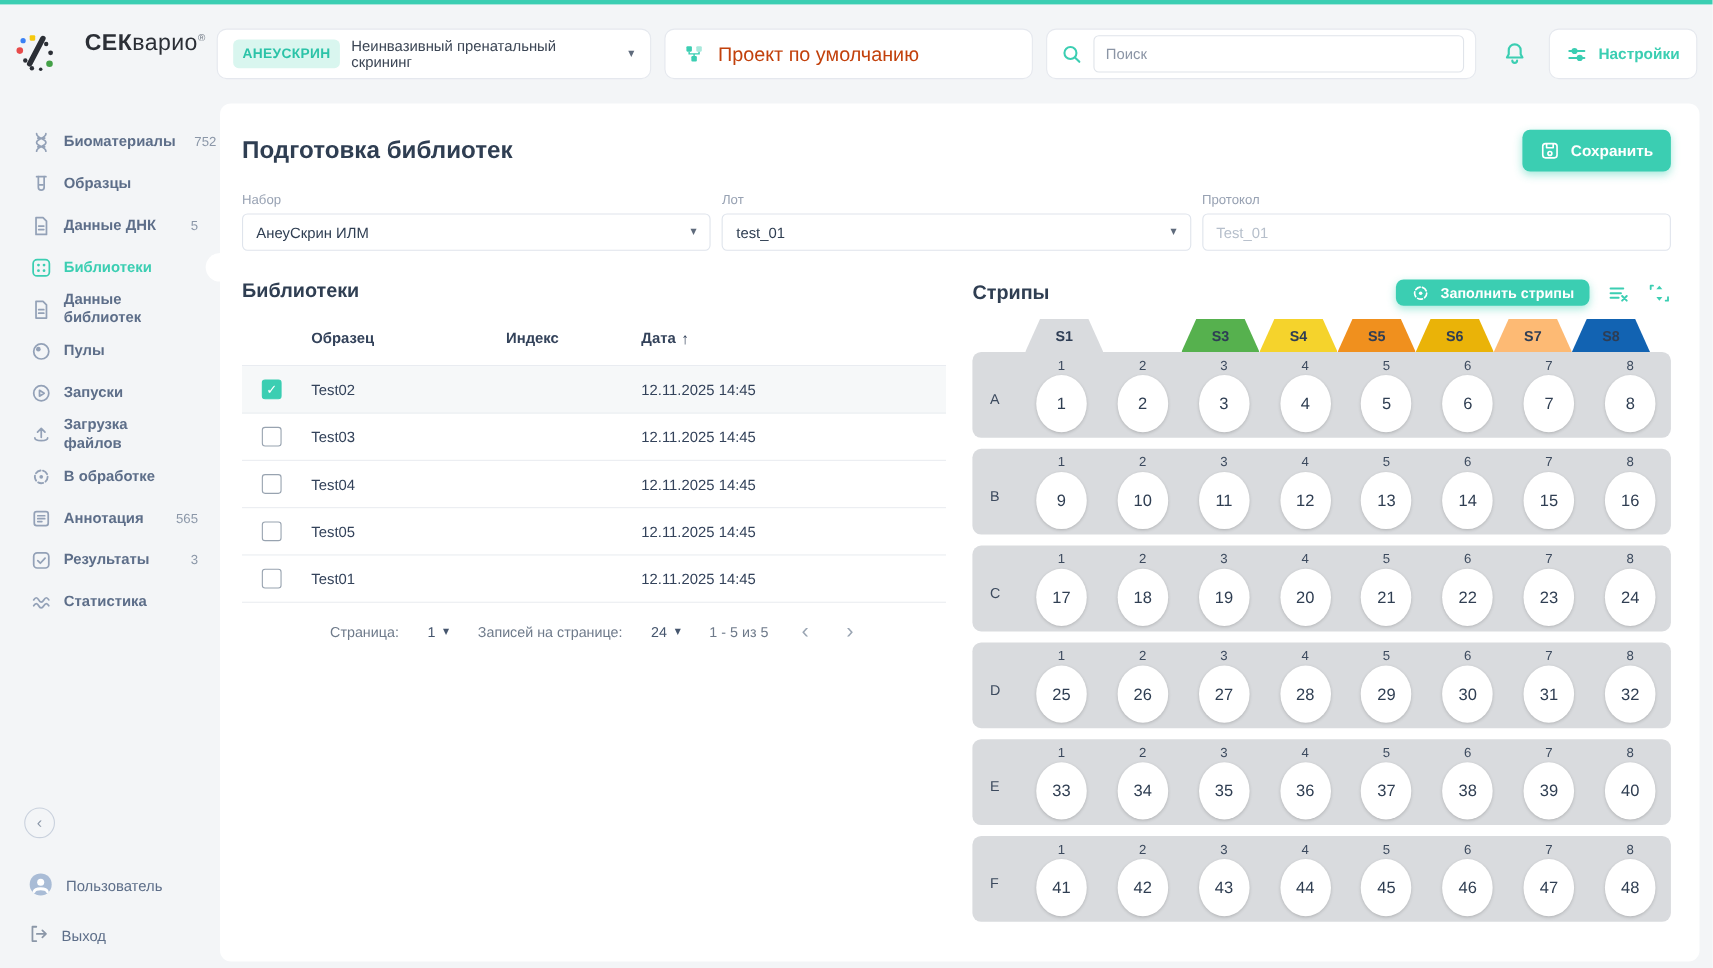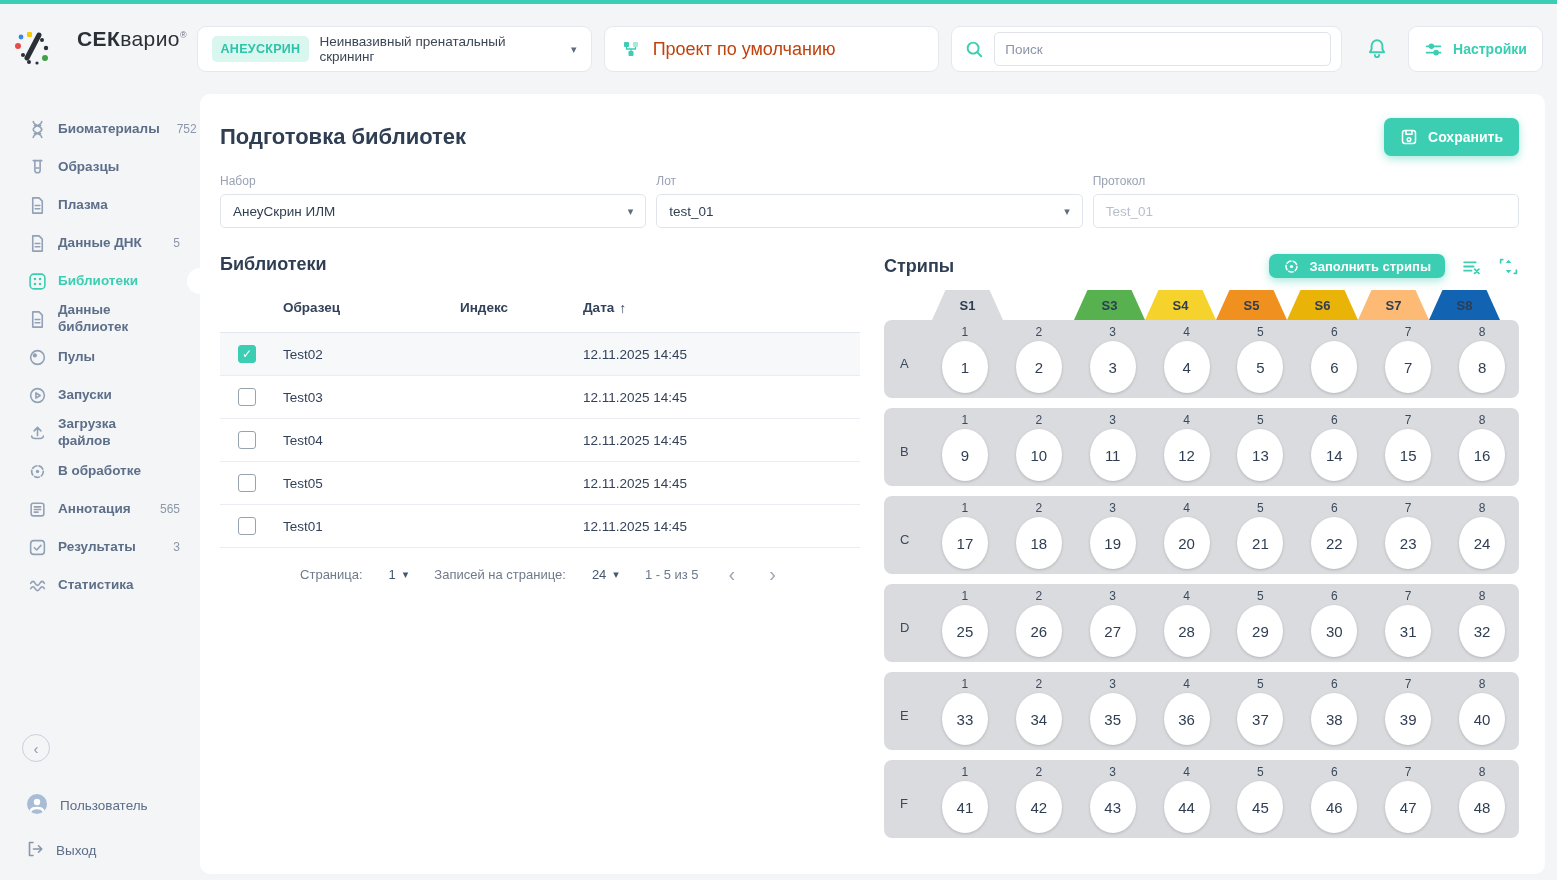--- a/index.html
+++ b/index.html
@@ -190,30 +190,20 @@
     <span class="side-label">Образцы</span>
     <span class="badge"></span>
   </div>
         <div class="side-item">
     <span class="icon">
             <svg width="19" height="19" viewBox="0 0 18 18" fill="none" stroke="currentColor" stroke-width="1.5" stroke-linecap="round" stroke-linejoin="round">
               <path d="M4.5 1.8h6l3 3v11.4h-9z"></path>
               <path d="M6.8 9h4.4M6.8 12h4.4"></path>
             </svg>
           </span>
-    <span class="side-label">Плазма</span>
-    <span class="badge"></span>
-  </div>
-        <div class="side-item">
-    <span class="icon">
-            <svg width="19" height="19" viewBox="0 0 18 18" fill="none" stroke="currentColor" stroke-width="1.5" stroke-linecap="round" stroke-linejoin="round">
-              <path d="M4.5 1.8h6l3 3v11.4h-9z"></path>
-              <path d="M6.8 9h4.4M6.8 12h4.4"></path>
-            </svg>
-          </span>
     <span class="side-label">Данные ДНК</span>
     <span class="badge">5</span>
   </div>
         <div class="side-item active">
     <span class="icon">
             <svg width="19" height="19" viewBox="0 0 18 18" fill="none" stroke="currentColor" stroke-width="1.5">
               <rect x="2" y="2" width="14" height="14" rx="3.5"></rect>
               <circle cx="6.6" cy="6.6" r="1.2" fill="currentColor" stroke="none"></circle>
               <circle cx="11.4" cy="6.6" r="1.2" fill="currentColor" stroke="none"></circle>
               <circle cx="6.6" cy="11.4" r="1.2" fill="currentColor" stroke="none"></circle>

